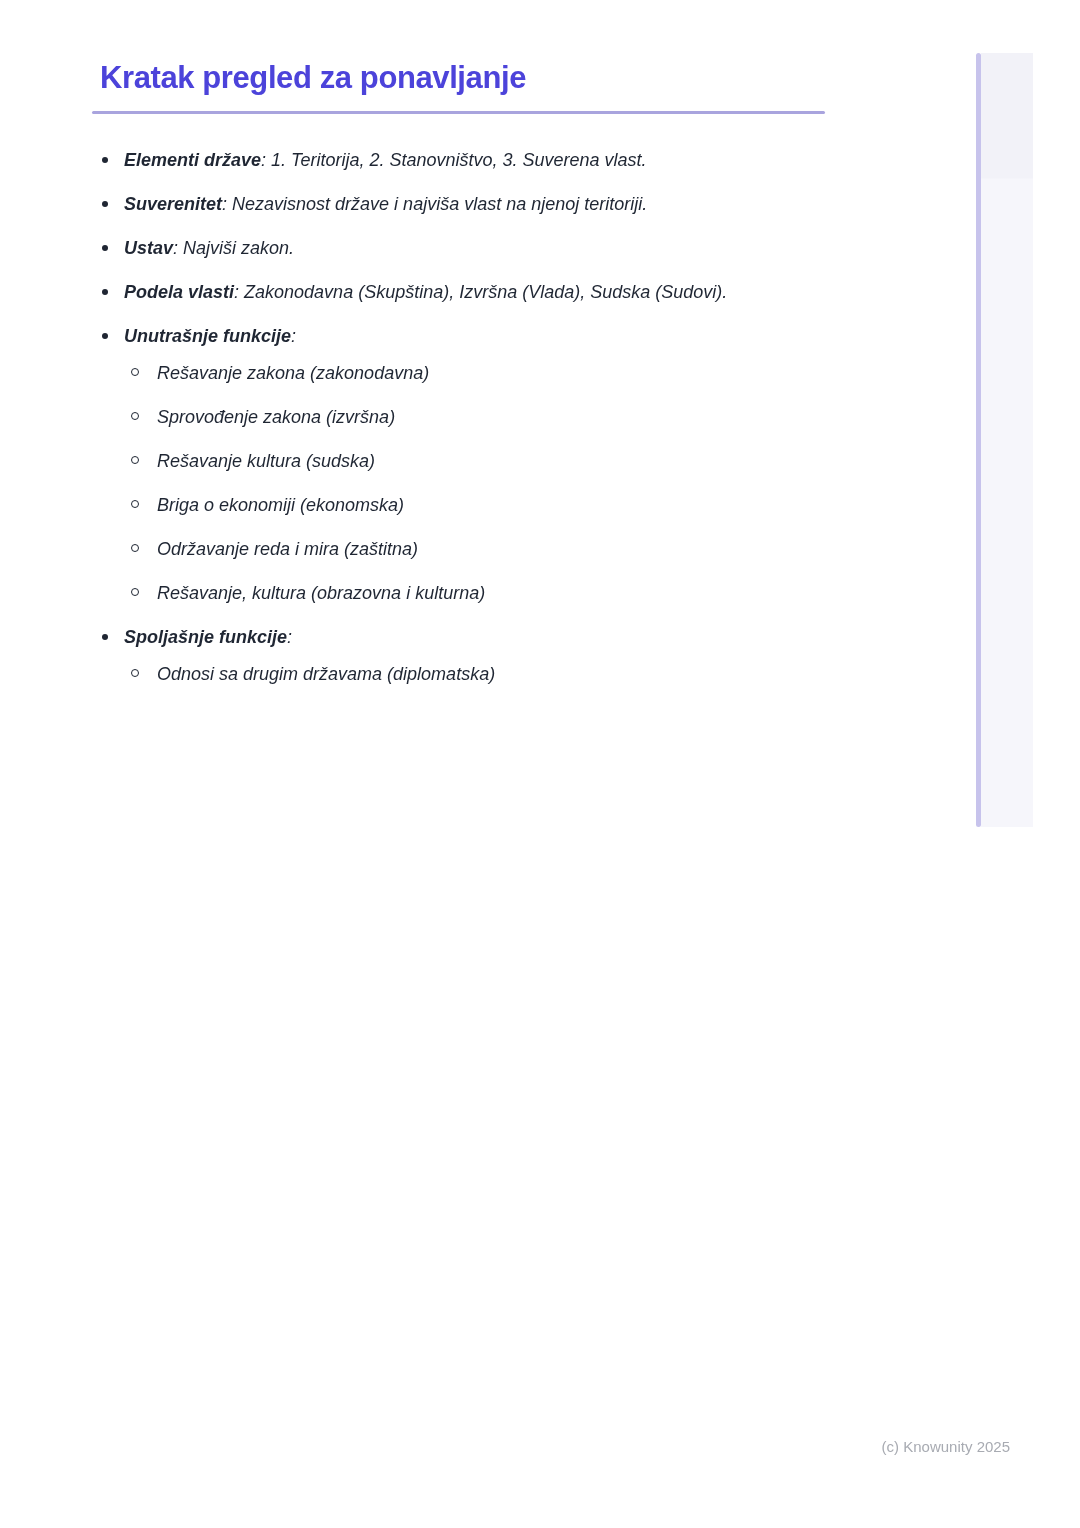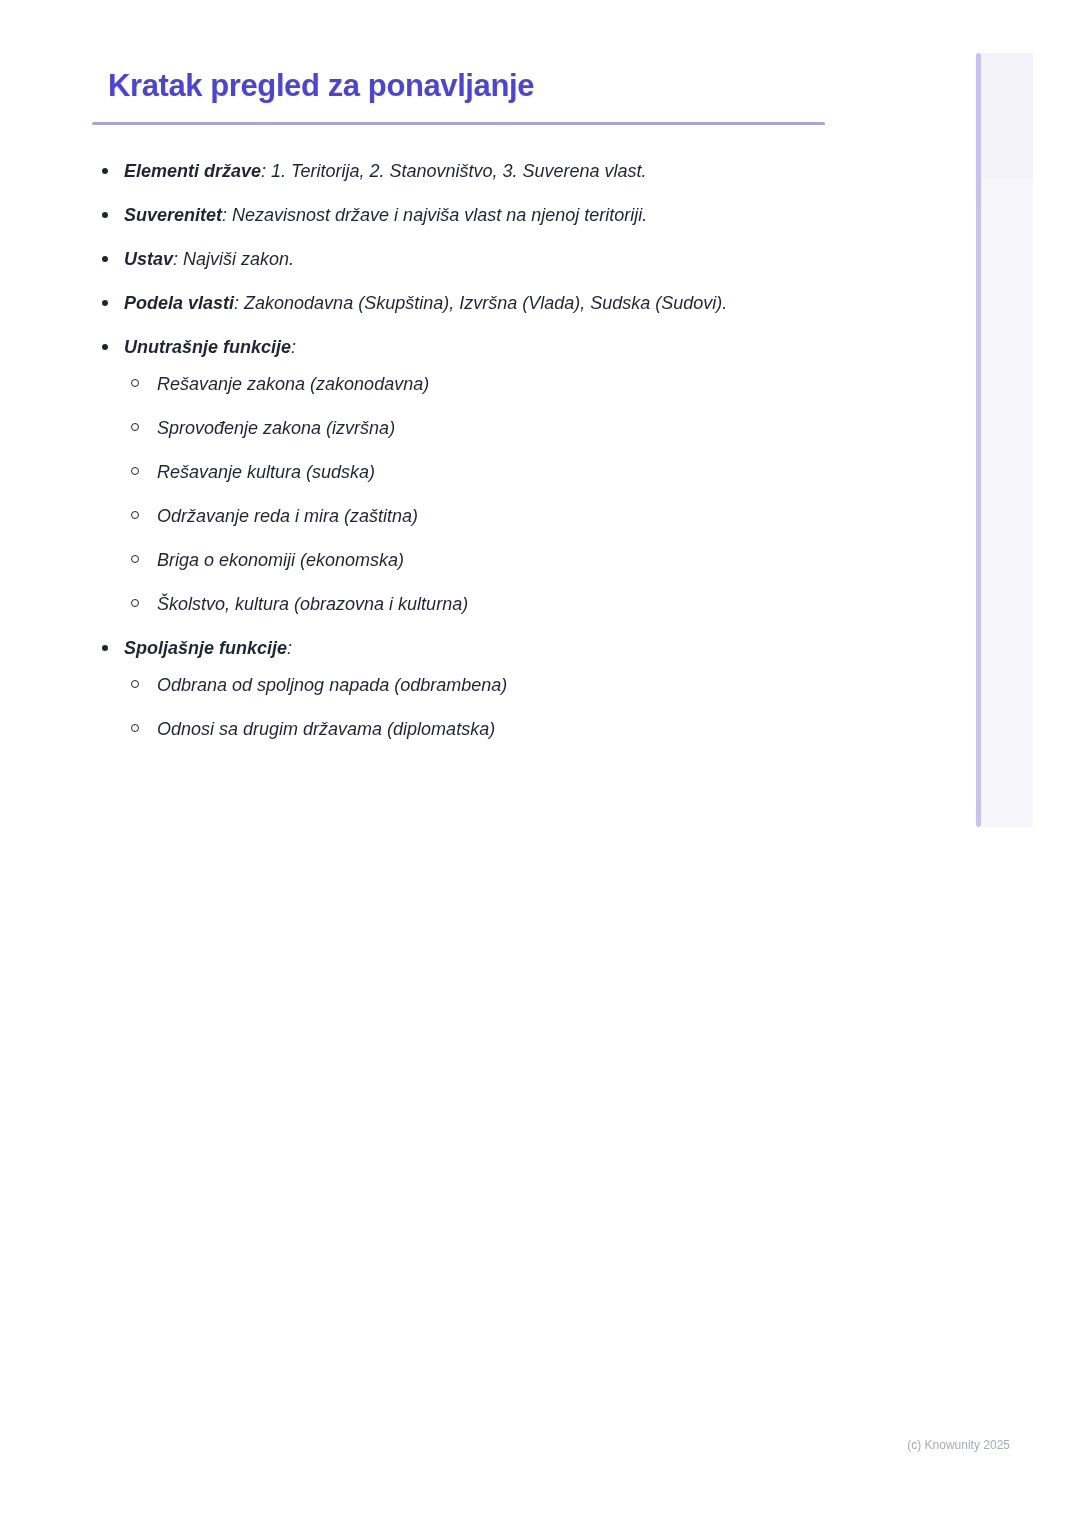--- a/index.html
+++ b/index.html
@@ -18,21 +18,21 @@
     font-family:"Liberation Sans", sans-serif;
     position:relative;
     overflow:hidden;
   }
   .content{
     position:absolute;
     left:92px;top:50px;
     width:740px;
   }
   h1.page-title{
-    margin:16px;
+    margin:8px;
     font-size:31px;
     line-height:40px;
     font-weight:700;
     letter-spacing:-0.4px;
     color:var(--title-color);
   }
   .divider{
     margin-top:13px;
     width:733px;height:3px;
     background:var(--divider-color);
@@ -95,21 +95,21 @@
     background:linear-gradient(to bottom,
       var(--side-panel-top) 0px,
       var(--side-panel-top) 125px,
       var(--side-panel-bottom) 126px,
       var(--side-panel-bottom) 100%);
   }
   .footer{
     position:absolute;
     top:1438px;
     right:70px;
-    font-size:12px;
+    font-size:15px;
     color:var(--footer-color);
   }
 </style>
 </head>
 <body>
 
 <div class="content">
   <h1 class="page-title">Kratak pregled za ponavljanje</h1>
   <div class="divider"></div>
 
@@ -125,29 +125,28 @@
     </li>
     <li>
       <span class="item-label">Podela vlasti</span><span>: Zakonodavna (Skupština), Izvršna (Vlada), Sudska (Sudovi).</span>
     </li>
     <li>
       <span class="item-label">Unutrašnje funkcije</span><span>:</span>
       <ul class="sub-list">
         <li>Rešavanje zakona (zakonodavna)</li>
         <li>Sprovođenje zakona (izvršna)</li>
         <li>Rešavanje kultura (sudska)</li>
+        <li>Briga o ekonomiji (ekonomska)</li>
         <li>Održavanje reda i mira (zaštitna)</li>
-        <li>Briga o ekonomiji (ekonomska)</li>
-        <li>Školstvo, kultura (obrazovna i kulturna)</li>
+        <li>Rešavanje, kultura (obrazovna i kulturna)</li>
       </ul>
     </li>
     <li>
       <span class="item-label">Spoljašnje funkcije</span><span>:</span>
       <ul class="sub-list">
-        <li>Odbrana od spoljnog napada (odbrambena)</li>
         <li>Odnosi sa drugim državama (diplomatska)</li>
       </ul>
     </li>
   </ul>
 </div>
 
 <div class="side-line"></div>
 <div class="side-panel"></div>
 
 <div class="footer">(c) Knowunity 2025</div>

